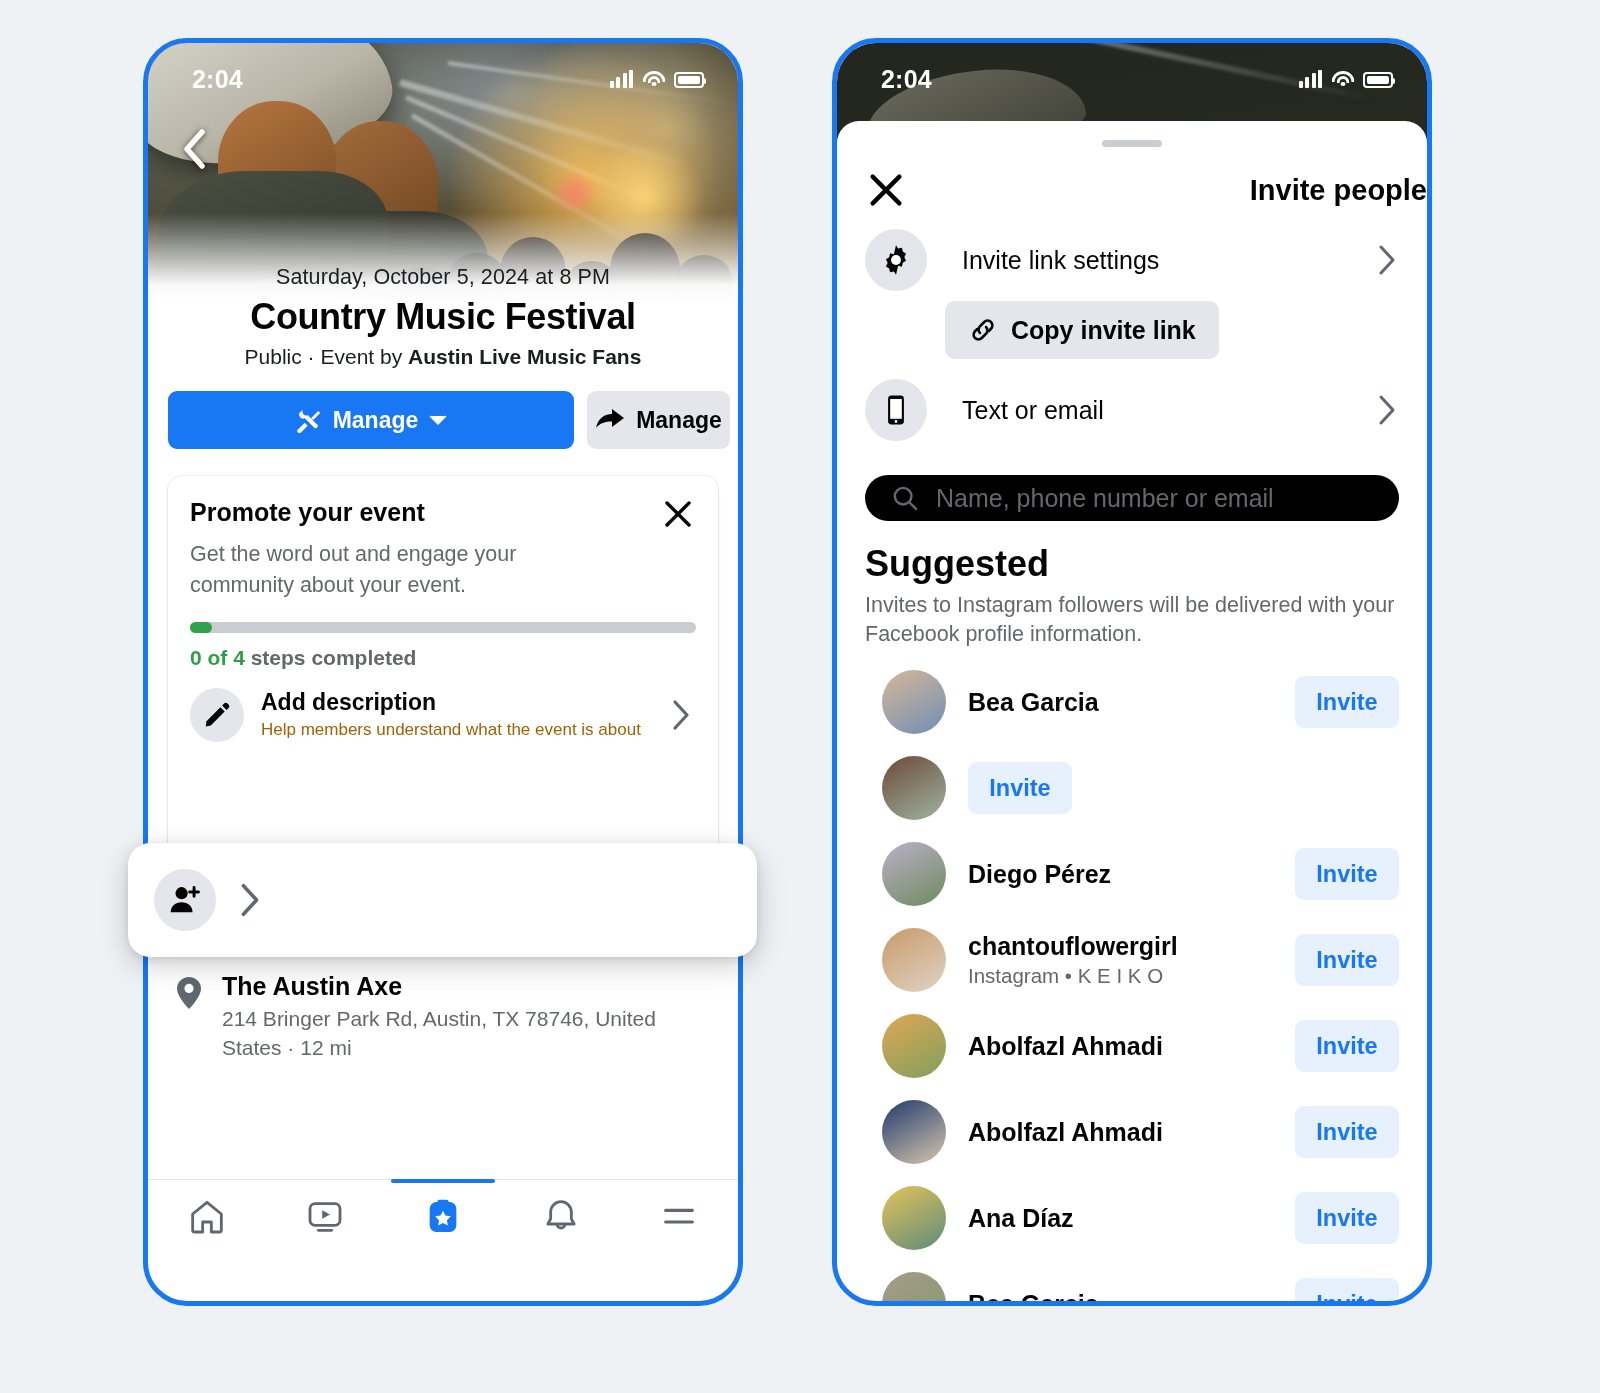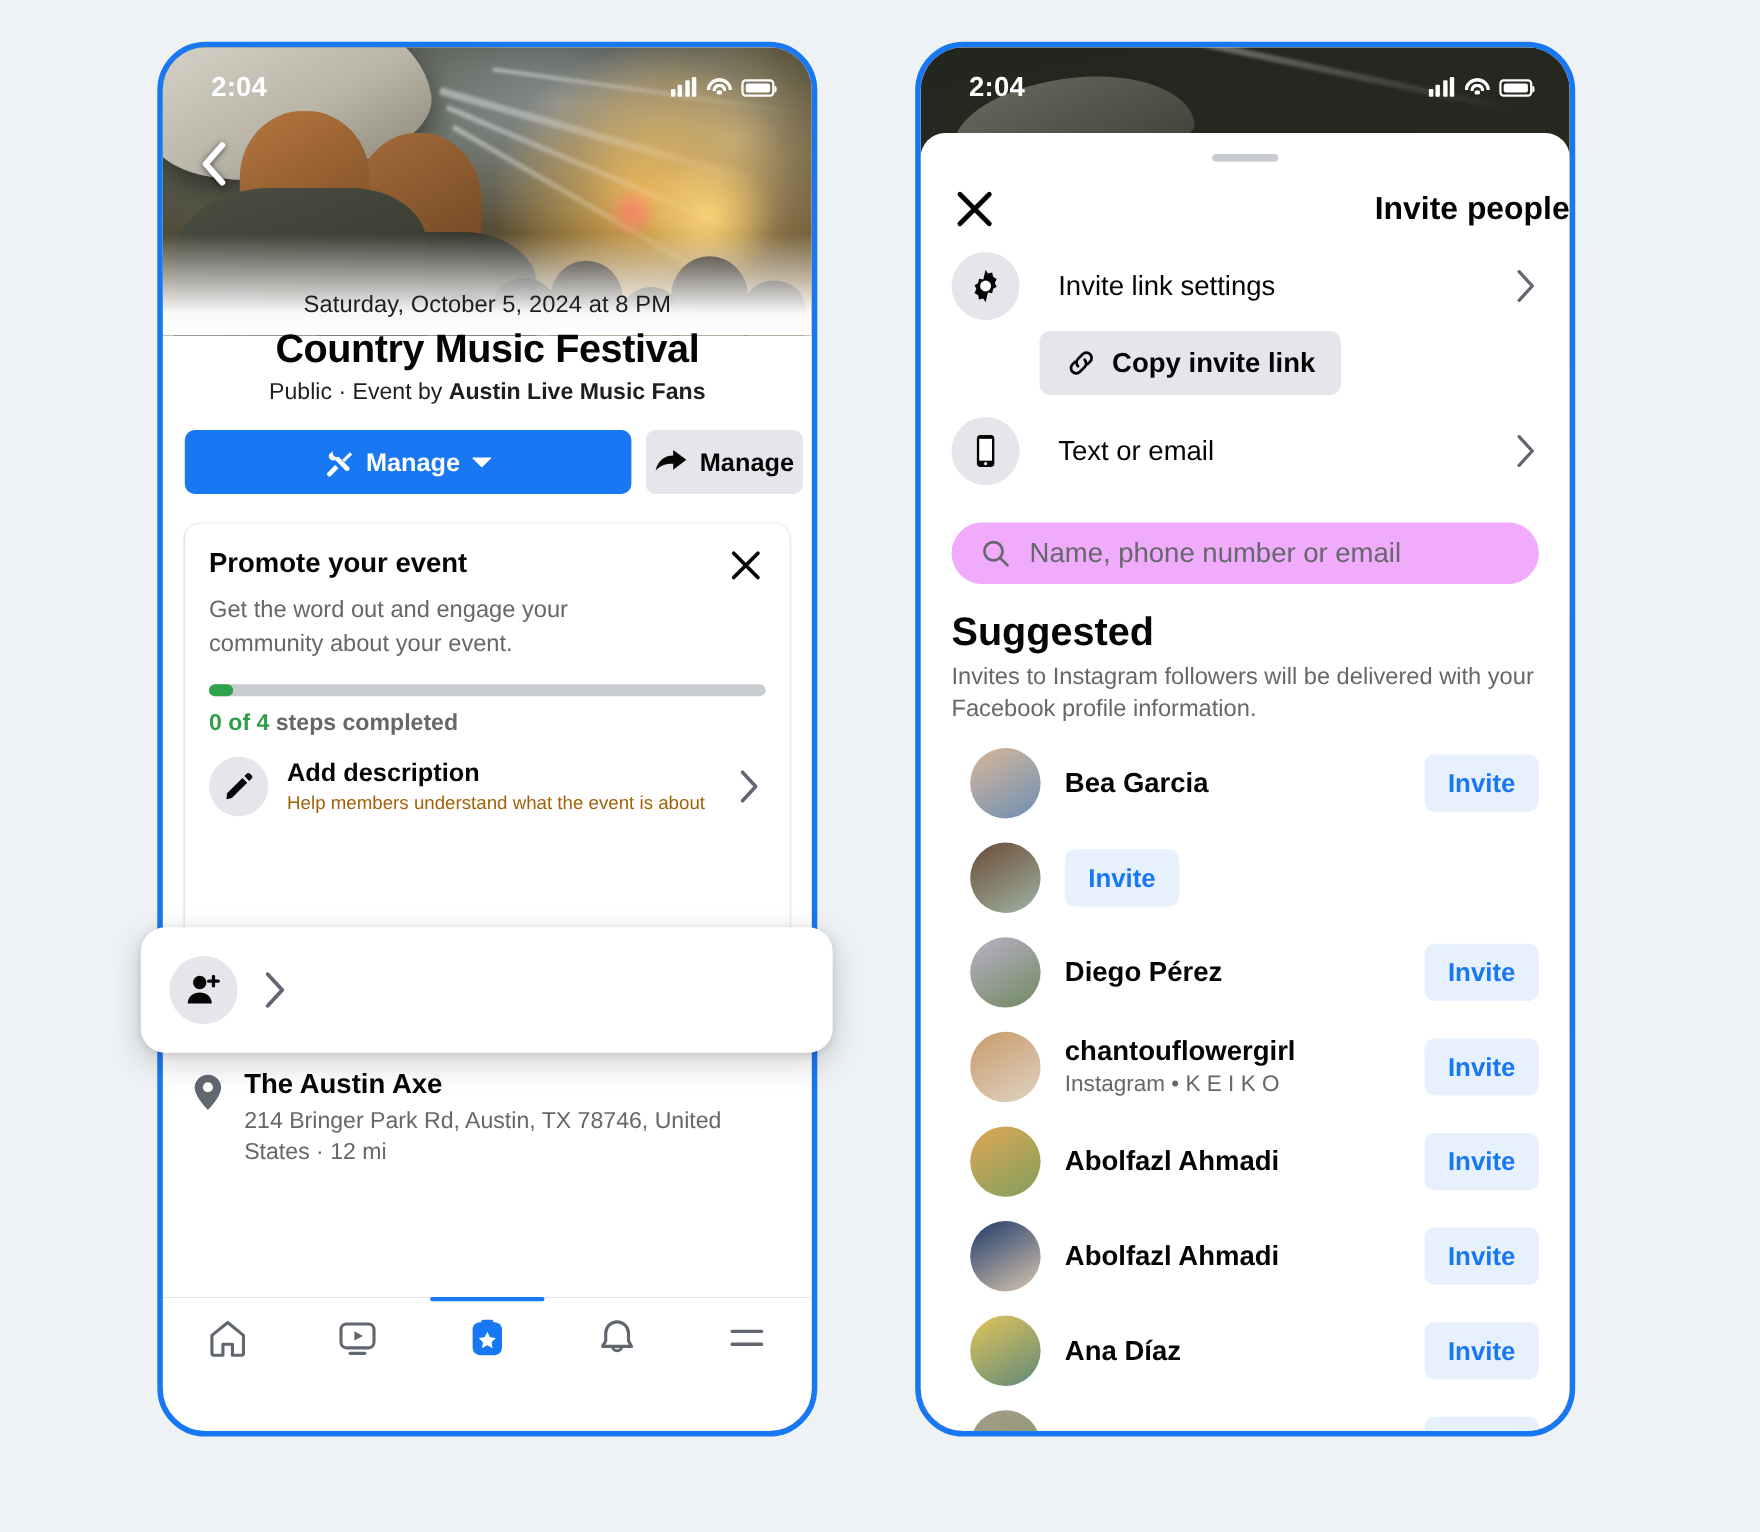--- a/index.html
+++ b/index.html
@@ -203,21 +203,21 @@
   .opt-label { flex:1; font-size: 25px; color:#050505; }
   .opt-chev { flex:0 0 24px; display:flex; align-items:center; justify-content:center; }
 
   .copylink {
     margin: -8px 0 2px 108px; display:inline-flex; align-items:center; gap: 13px;
     background:#e4e6eb; border-radius: 10px; padding: 14px 23px; cursor:pointer;
     font-size: 25px; font-weight:700; color:#050505;
   }
 
   .search {
-    margin: 16px 28px 0 28px; height: 56px; background:#f0abfc; border-radius: 32px;
+    margin: 16px 28px 0 28px; height: 46px; background:#000000; border-radius: 32px;
     display:flex; align-items:center; gap: 17px; padding: 0 26px; cursor:text;
   }
   .search-ph { font-size: 25px; color:#65676b; }
 
   .sugg-title { font-size: 36px; font-weight:700; color:#050505; padding: 22px 28px 0 28px; }
   .sugg-note { font-size: 21.5px; color:#65676b; line-height:1.36; padding: 6px 30px 0 28px; }
 
   .people { padding: 10px 0 0 0; margin-left: 17px; }
   .person { display:flex; align-items:center; gap: 22px; padding: 11px 28px; }
   .avatar { width: 64px; height: 64px; border-radius: 50%; flex:0 0 64px; overflow:hidden; position:relative; }

